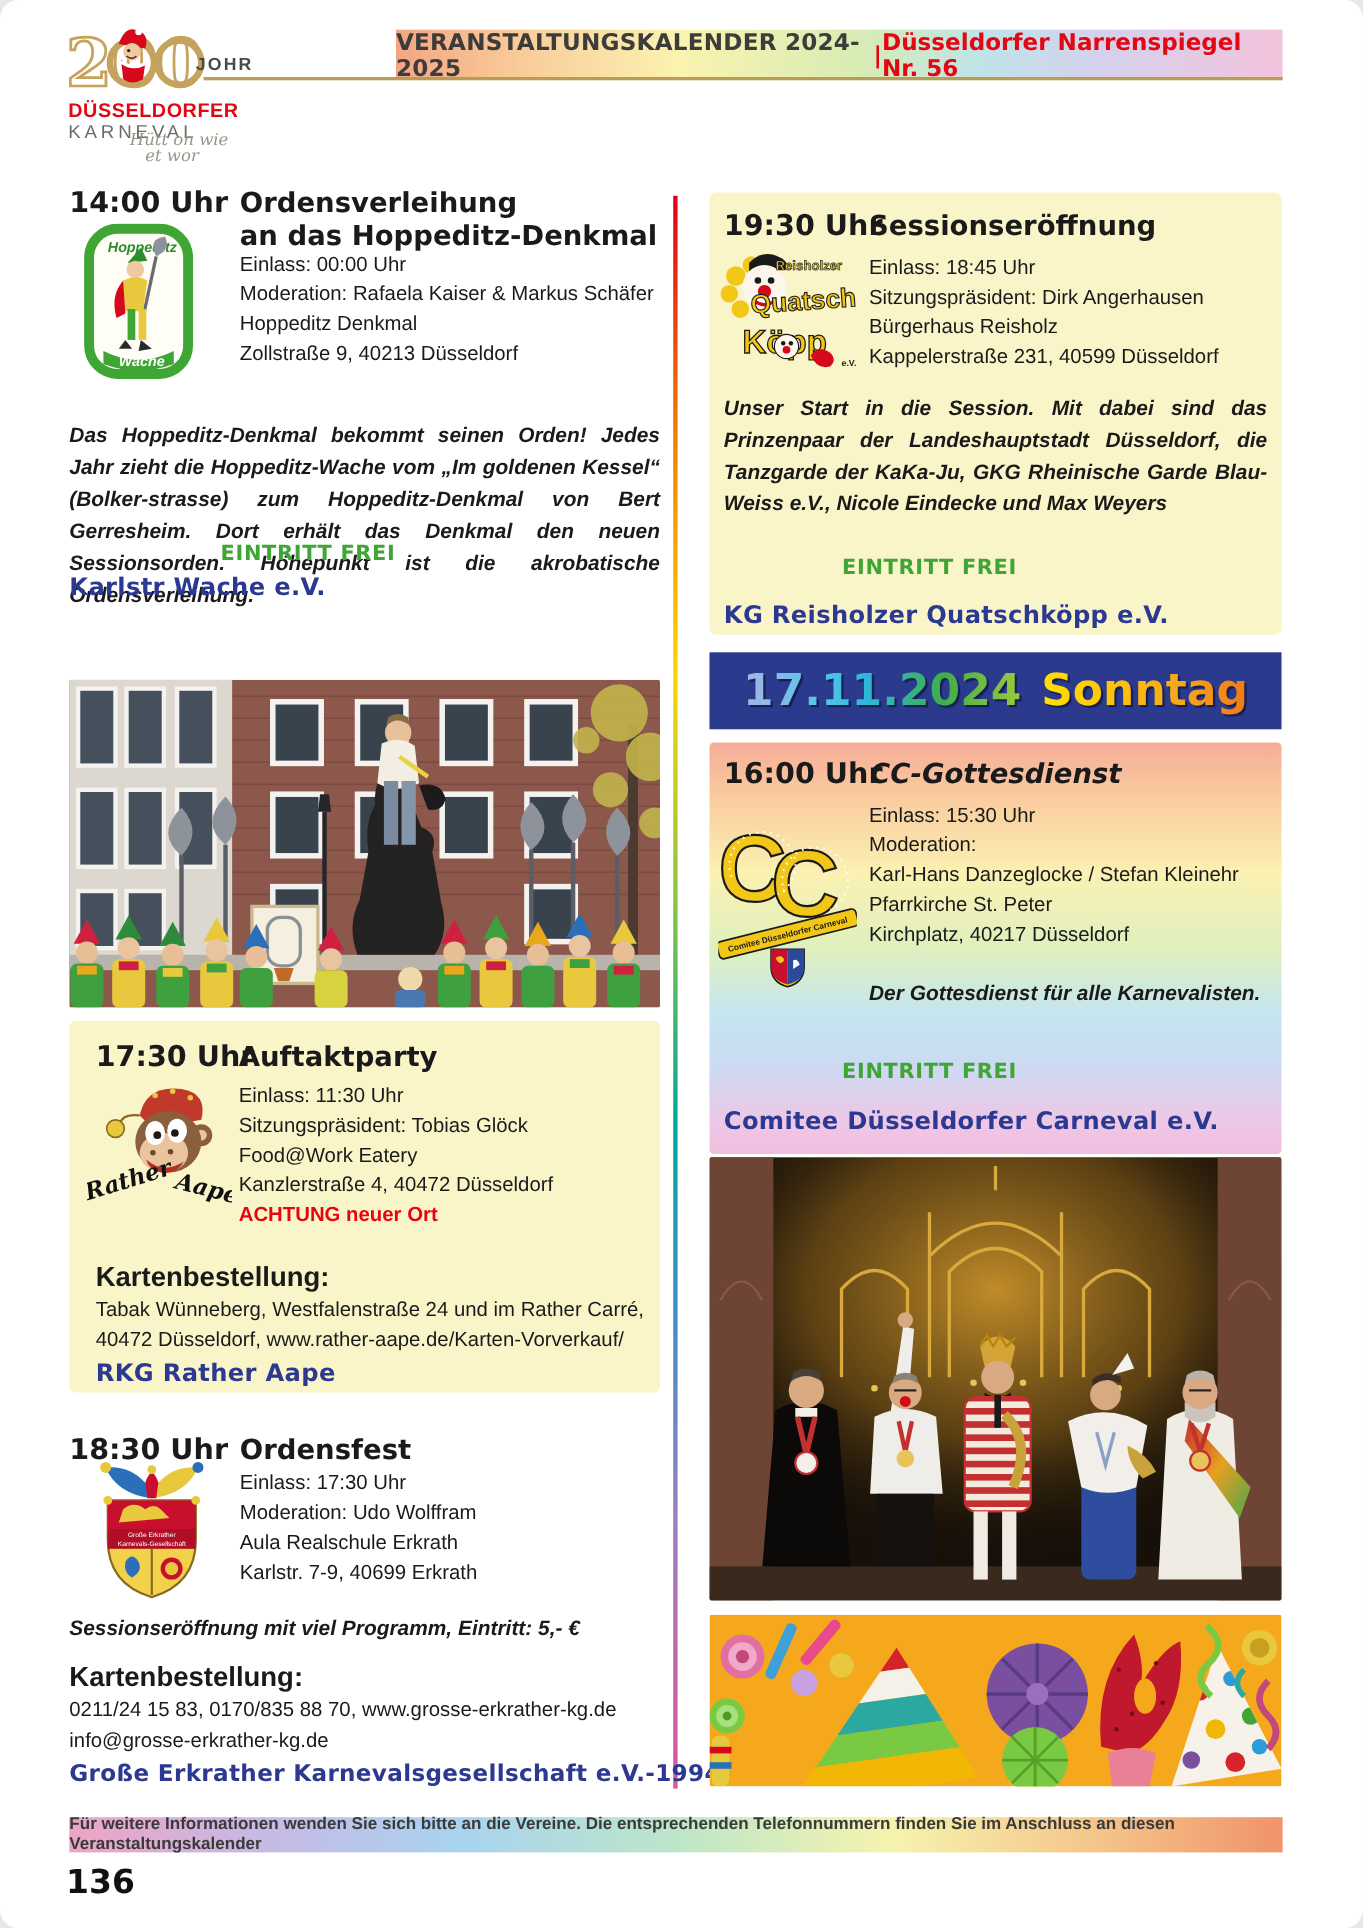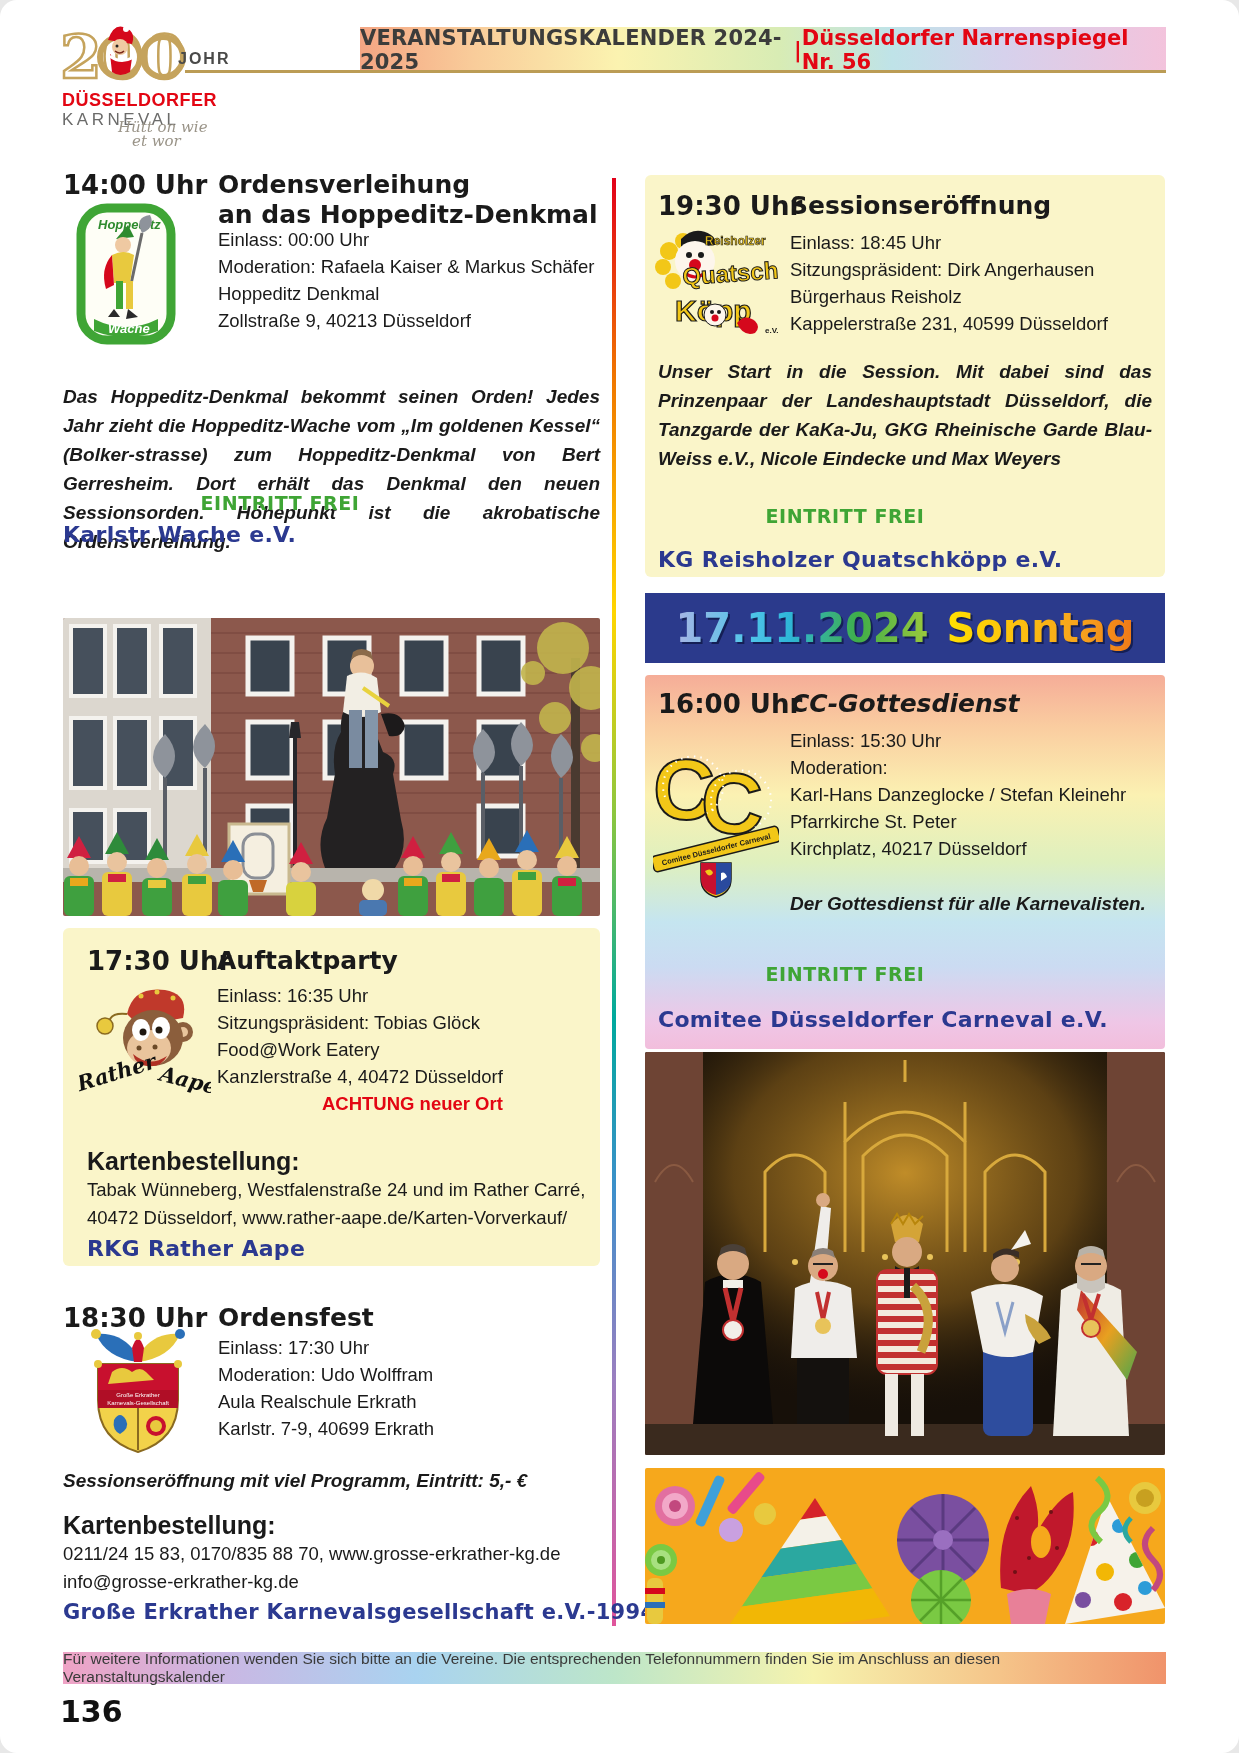--- a/index.html
+++ b/index.html
@@ -15,37 +15,37 @@
   
   .time{font:bold 26px "DejaVu Sans",sans-serif;white-space:nowrap;}
   .etitle{font:bold 25px "DejaVu Sans",sans-serif;line-height:30px;white-space:nowrap;}
   .ehead{display:flex;align-items:flex-start;}
   .details{font-size:18.5px;line-height:27px;white-space:nowrap;}
   .desc{font-style:italic;font-weight:bold;font-size:19px;line-height:29px;text-align:justify;}
   .admission{color:#3FA535;font:bold 19px "DejaVu Sans",sans-serif;letter-spacing:.6px;text-align:center;}
   .club{color:#2B3990;font:bold 22px "DejaVu Sans",sans-serif;letter-spacing:.3px;white-space:nowrap;}
   .lbl-bold{font-weight:bold;font-size:25px;line-height:27px;}
   .plain{font-size:18.5px;line-height:28px;white-space:nowrap;}
-  .warn{color:#E30613;font-weight:bold;text-align:right;}
+  .warn{color:#E30613;font-weight:bold;}
   .ybox{background:#FAF5C9;border-radius:6px;}
   .ccbox{border-radius:4px;
     background:linear-gradient(180deg,#F5AD98 0%,#FACDA0 14%,#FBF1B2 32%,#DFF0BE 50%,#C5E5F0 66%,#CBDBF2 78%,#EFC6E6 93%,#F2BEDC 100%);}
   .banner{background:#2B3A8C;display:flex;align-items:center;justify-content:center;gap:18px;}
   .grad-date{font:bold 40px "DejaVu Sans",sans-serif;
     background:linear-gradient(90deg,#A8B4E4 0%,#53C6EA 28%,#2EB6D8 45%,#3FAE49 72%,#9DC93C 100%);
     -webkit-background-clip:text;background-clip:text;color:transparent;
     filter:drop-shadow(2px 2px 0 #141F55);}
   .grad-day{font:bold 40px "DejaVu Sans",sans-serif;
     background:linear-gradient(90deg,#FFE000 0%,#F7A41D 70%,#F07818 100%);
     -webkit-background-clip:text;background-clip:text;color:transparent;
     filter:drop-shadow(2px 2px 0 #141F55);}
   .divider{background:linear-gradient(180deg,#E2001A 0%,#F07800 14%,#FFD500 30%,#8CC63F 44%,#00A99D 58%,#3E8FCB 70%,#9B7FC0 83%,#E0549B 100%);}
   .footerbar{display:flex;align-items:center;justify-content:flex-end;
     background:linear-gradient(90deg,#EFA3C5 0%,#C9B8E4 15%,#A9D3F0 32%,#BDE6C9 50%,#F6F3AE 68%,#F5C489 85%,#F0936B 100%);
-    font-size:15.5px;color:#3A3A3A;font-weight:normal;}
+    font-size:15.5px;color:#3A3A3A;font-weight:bold;}
   .pagenum{font:bold 30px "DejaVu Sans",sans-serif;color:#111;}
   .photo{border-radius:2px;display:block;}
 </style>
 </head>
 <body>
 
 <div class="page">
 
   <svg class="abs" style="left:60px;top:20px" width="235" height="128" viewBox="0 0 235 128">
     <text x="0" y="58" font-family="DejaVu Serif,serif" font-size="60" font-weight="bold" fill="#FFFFFF" stroke="#C5A35C" stroke-width="2.5">200</text>
@@ -287,21 +287,21 @@
         <circle cx="64" cy="52" r="3.5" fill="#201810"></circle>
           <circle cx="80" cy="50" r="3.5" fill="#201810"></circle>
         <circle cx="60" cy="68" r="2.5" fill="#6B4A28"></circle>
           <circle cx="76" cy="67" r="2.5" fill="#6B4A28"></circle>
         <path d="M54,74 q16,14 34,2 q-6,12 -20,10 q-12,-2 -14,-12 Z" fill="#B03024"></path>
       </g>
       <text x="-2" y="108" transform="rotate(-17 10 100)" font-family="DejaVu Serif,serif" font-style="italic" font-weight="bold" font-size="21" fill="#111">Rather</text>
       <text x="80" y="104" transform="rotate(14 95 100)" font-family="DejaVu Serif,serif" font-style="italic" font-weight="bold" font-size="21" fill="#111">Aape</text>
     </svg>
     <div class="abs details" style="left:154px;top:54px">
-      <div>Einlass: 16:35 Uhr</div>
+      <div>Einlass: 11:30 Uhr</div>
       <div>Sitzungspräsident: Tobias Glöck</div>
       <div>Food@Work Eatery</div>
       <div>Kanzlerstraße 4, 40472 Düsseldorf</div>
       <div class="warn">ACHTUNG neuer Ort</div>
     </div>
     <div class="abs lbl-bold" style="left:24px;top:220px">Kartenbestellung:</div>
     <div class="abs plain" style="left:24px;top:248px">
       <div>Tabak Wünneberg, Westfalenstraße 24 und im Rather Carré,</div>
       <div>40472 Düsseldorf, www.rather-aape.de/Karten-Vorverkauf/</div>
     </div>

